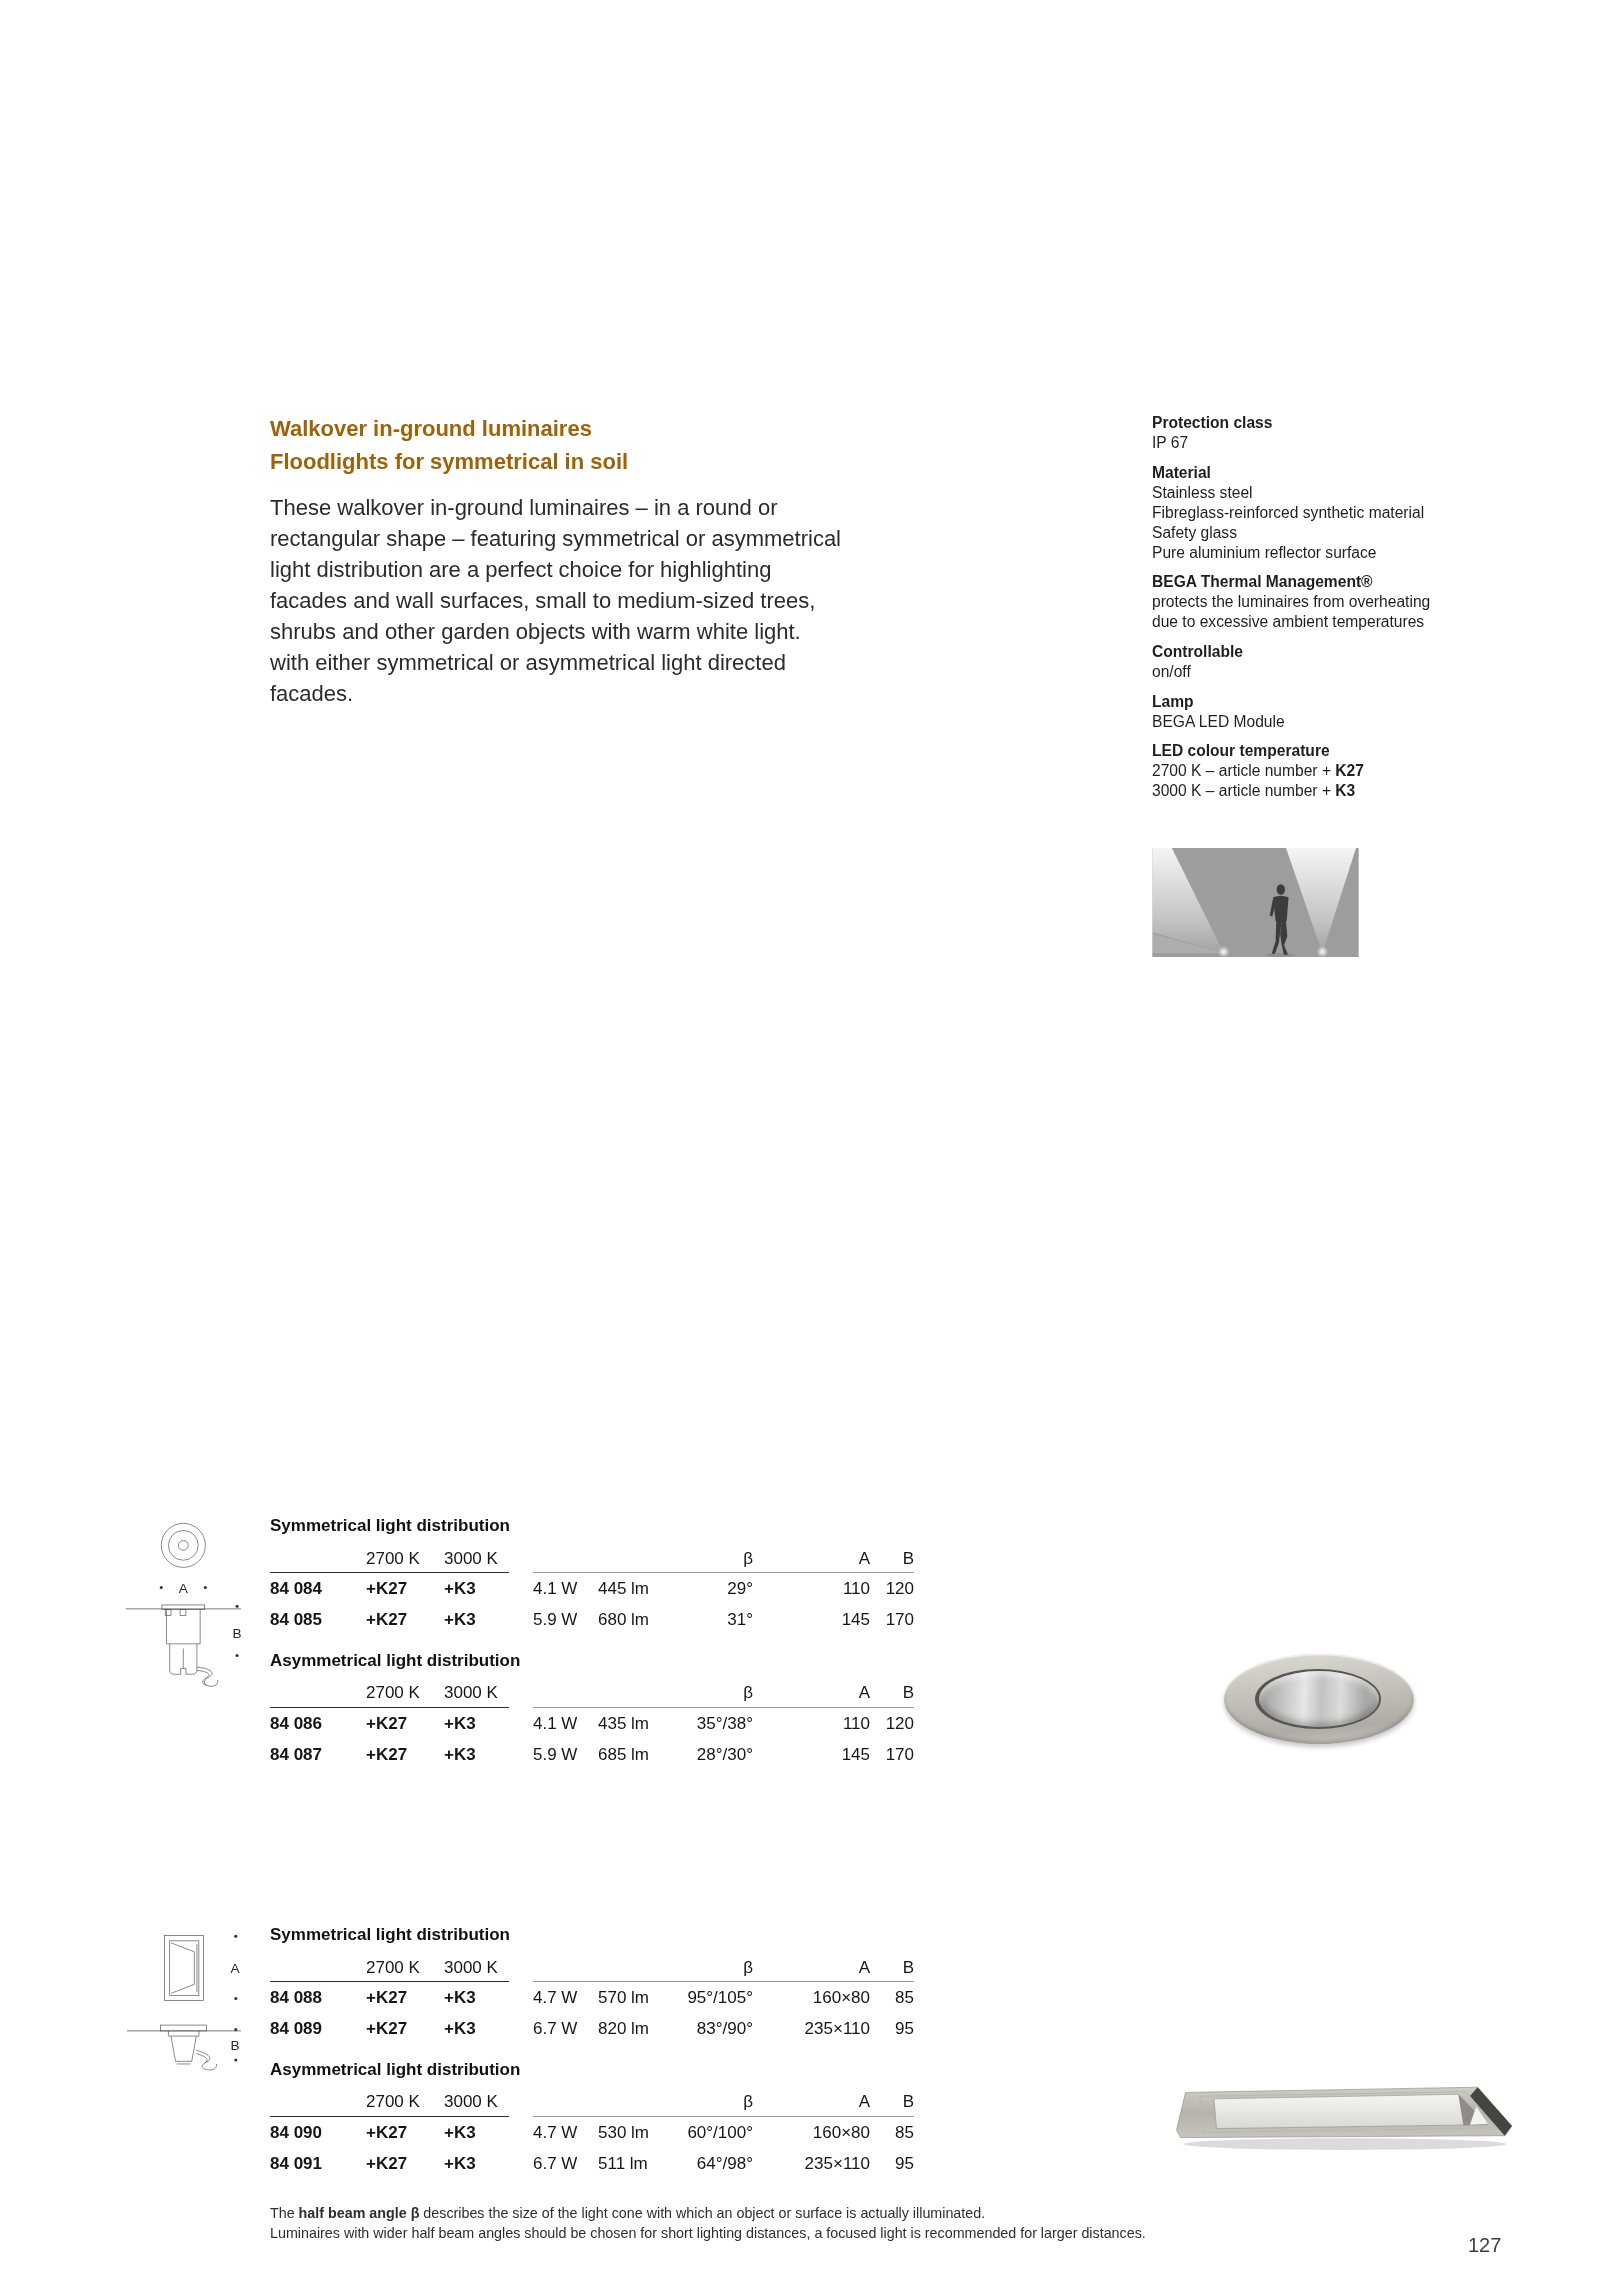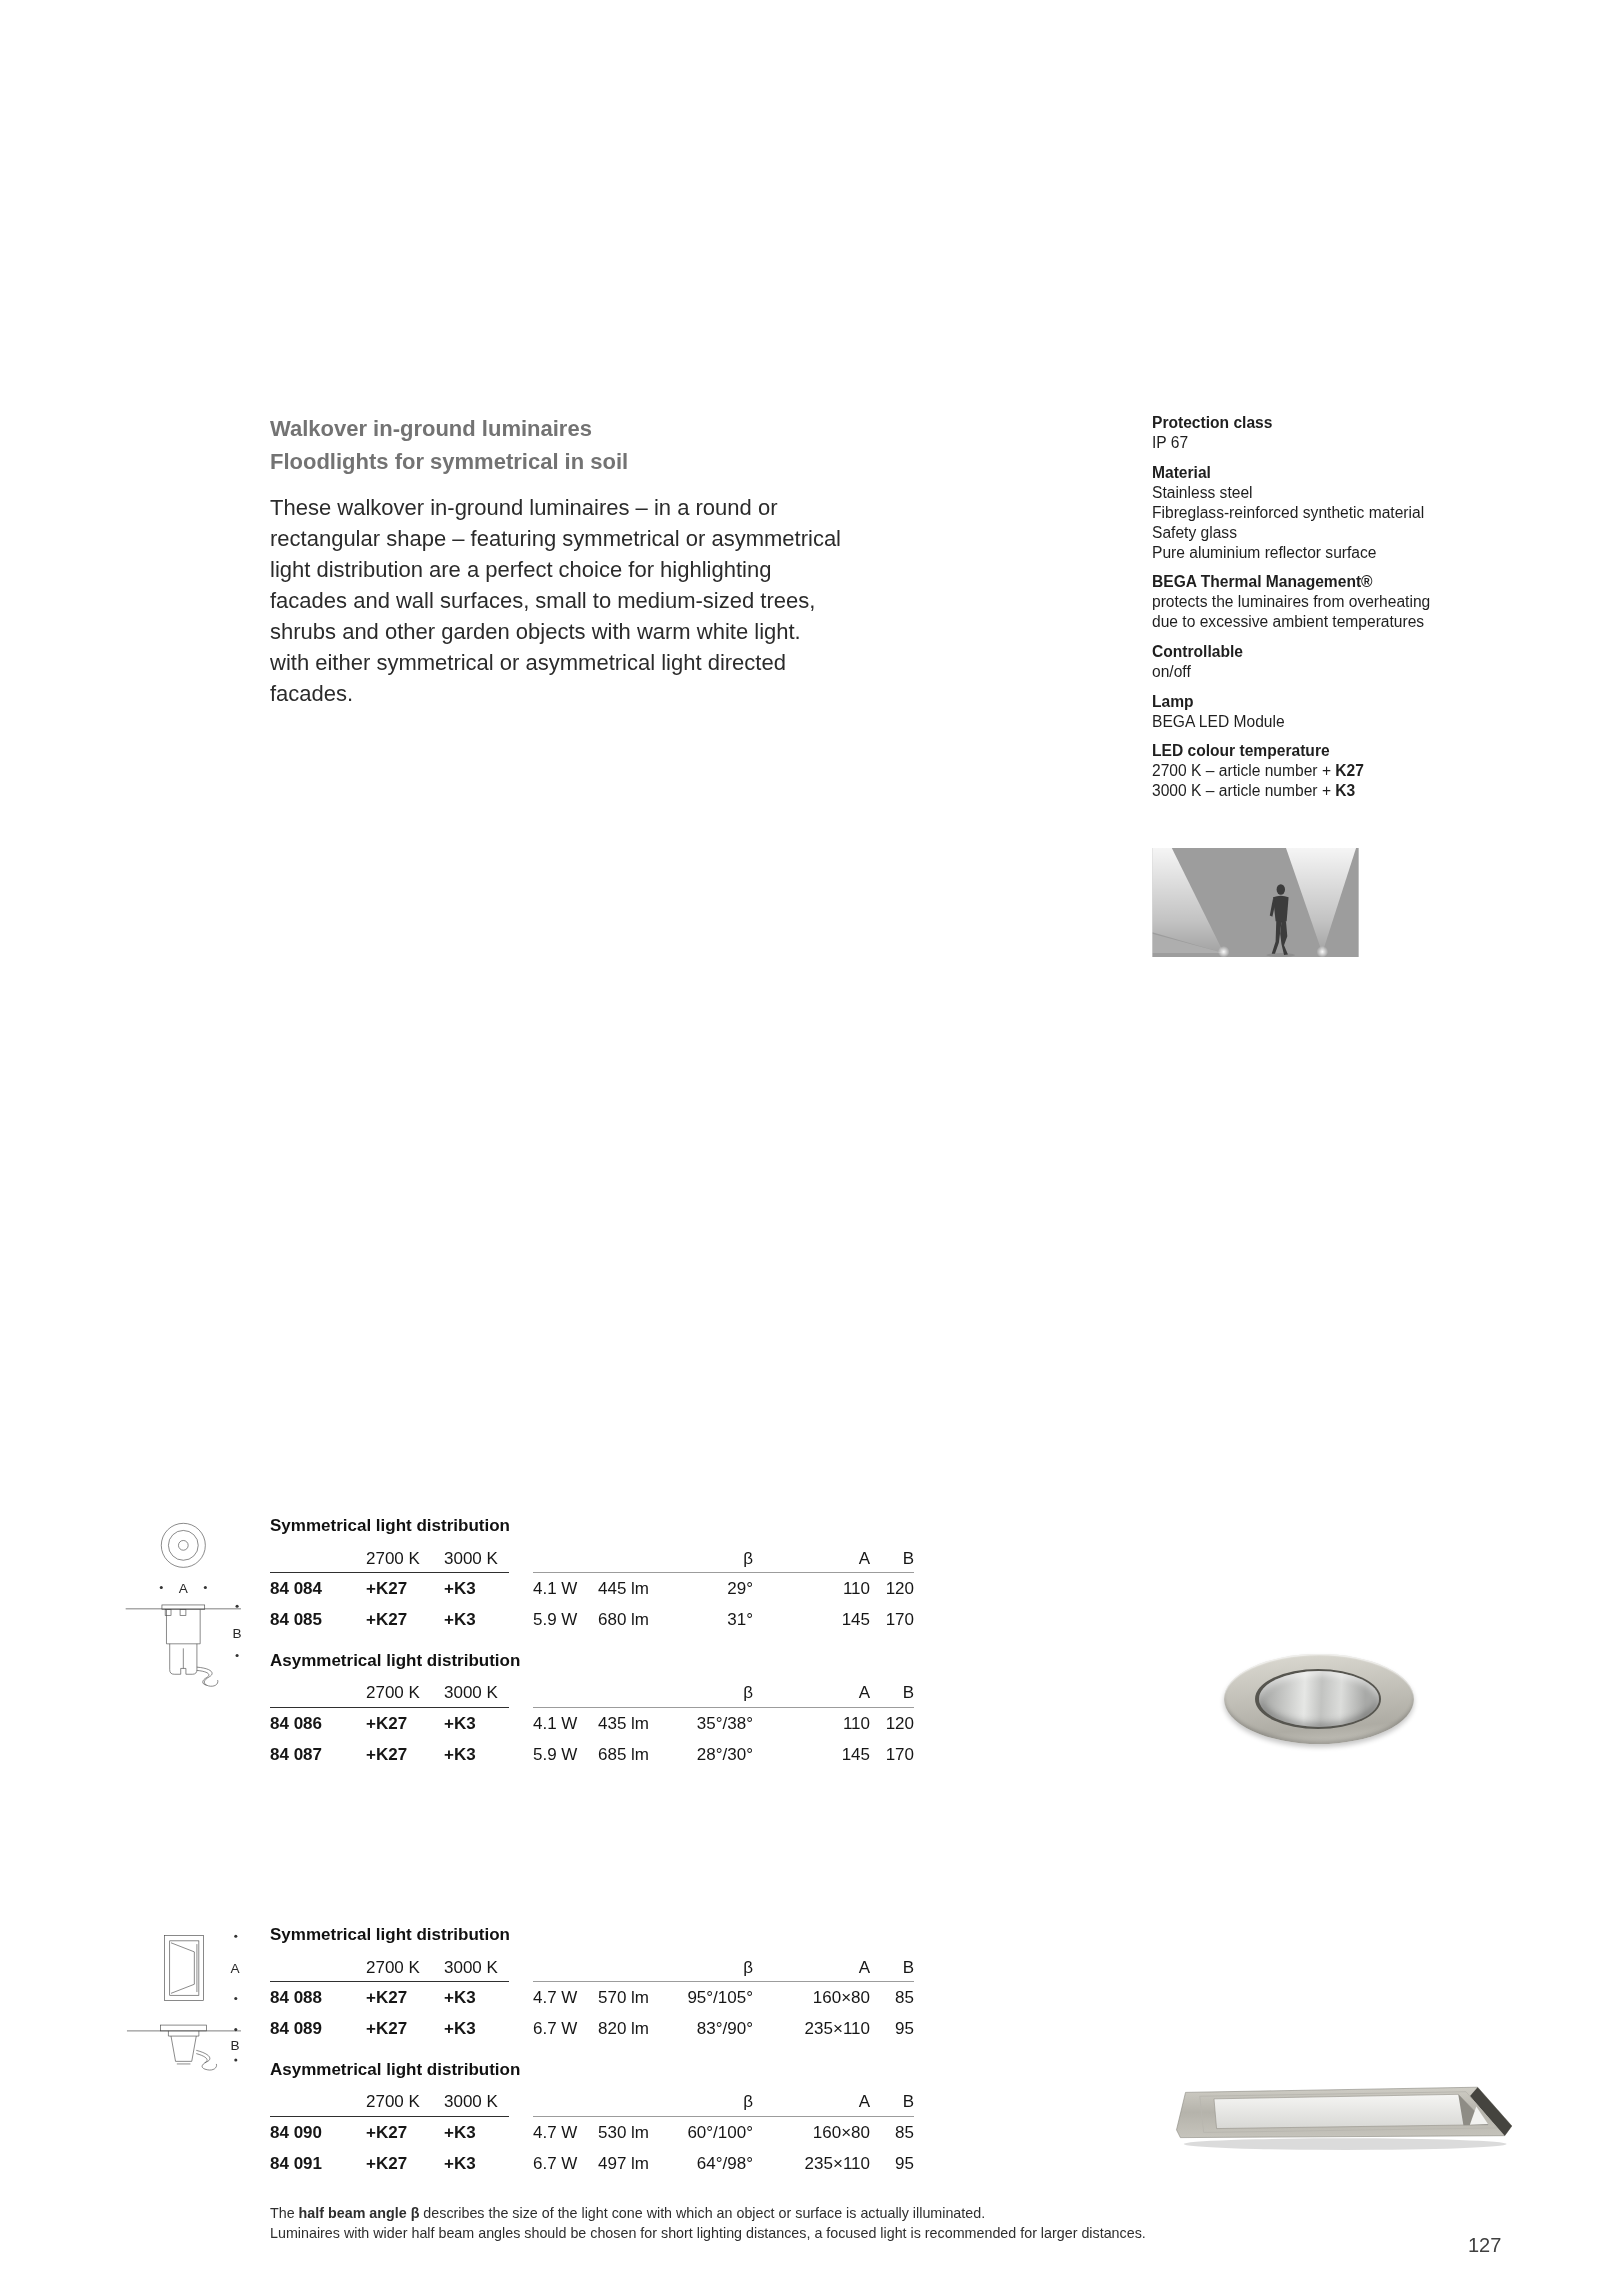--- a/index.html
+++ b/index.html
@@ -5,21 +5,21 @@
   html,body{margin:0;padding:0;}
   body{
     width:1623px;height:2295px;position:relative;background:#ffffff;
     font-family:"Liberation Sans","DejaVu Sans",sans-serif;color:#1a1a1a;
     overflow:hidden;
   }
   .abs{position:absolute;}
 
   
   .intro{left:270px;top:413px;width:702px;}
-  .title-line{font-size:22px;font-weight:bold;line-height:32.5px;color:#737373;}
+  .title-line{font-size:22px;font-weight:bold;line-height:32.5px;color:#a16207;}
   .desc{margin-top:14px;font-size:22px;line-height:31px;color:#2b2b2b;}
 
   
   .specs{left:1152px;top:413px;width:312px;font-size:15.6px;line-height:20px;color:#1f1f1f;}
   .spec-sec{margin-bottom:9.7px;}
   .spec-h{font-weight:bold;}
 
   
   .scene{left:1152px;top:848px;width:207px;height:109px;}
 
@@ -345,21 +345,21 @@
           <div class="c-beta r">60°/100°</div>
           <div class="c-a r">160×80</div>
           <div class="c-b r">85</div>
         </div>
         <div class="trow tdata">
           <div class="c-art b">84 091</div>
           <div class="c-k27 b">+K27</div>
           <div class="c-k3 b">+K3</div>
           <div class="c-sp"></div>
           <div class="c-w">6.7 W</div>
-          <div class="c-lm">497 lm</div>
+          <div class="c-lm">511 lm</div>
           <div class="c-beta r">64°/98°</div>
           <div class="c-a r">235×110</div>
           <div class="c-b r">95</div>
         </div>
       </div>
     </div>
 
   <div class="abs photo-linear">
     <svg width="354" height="84" viewBox="0 0 545 130">
       <defs>

